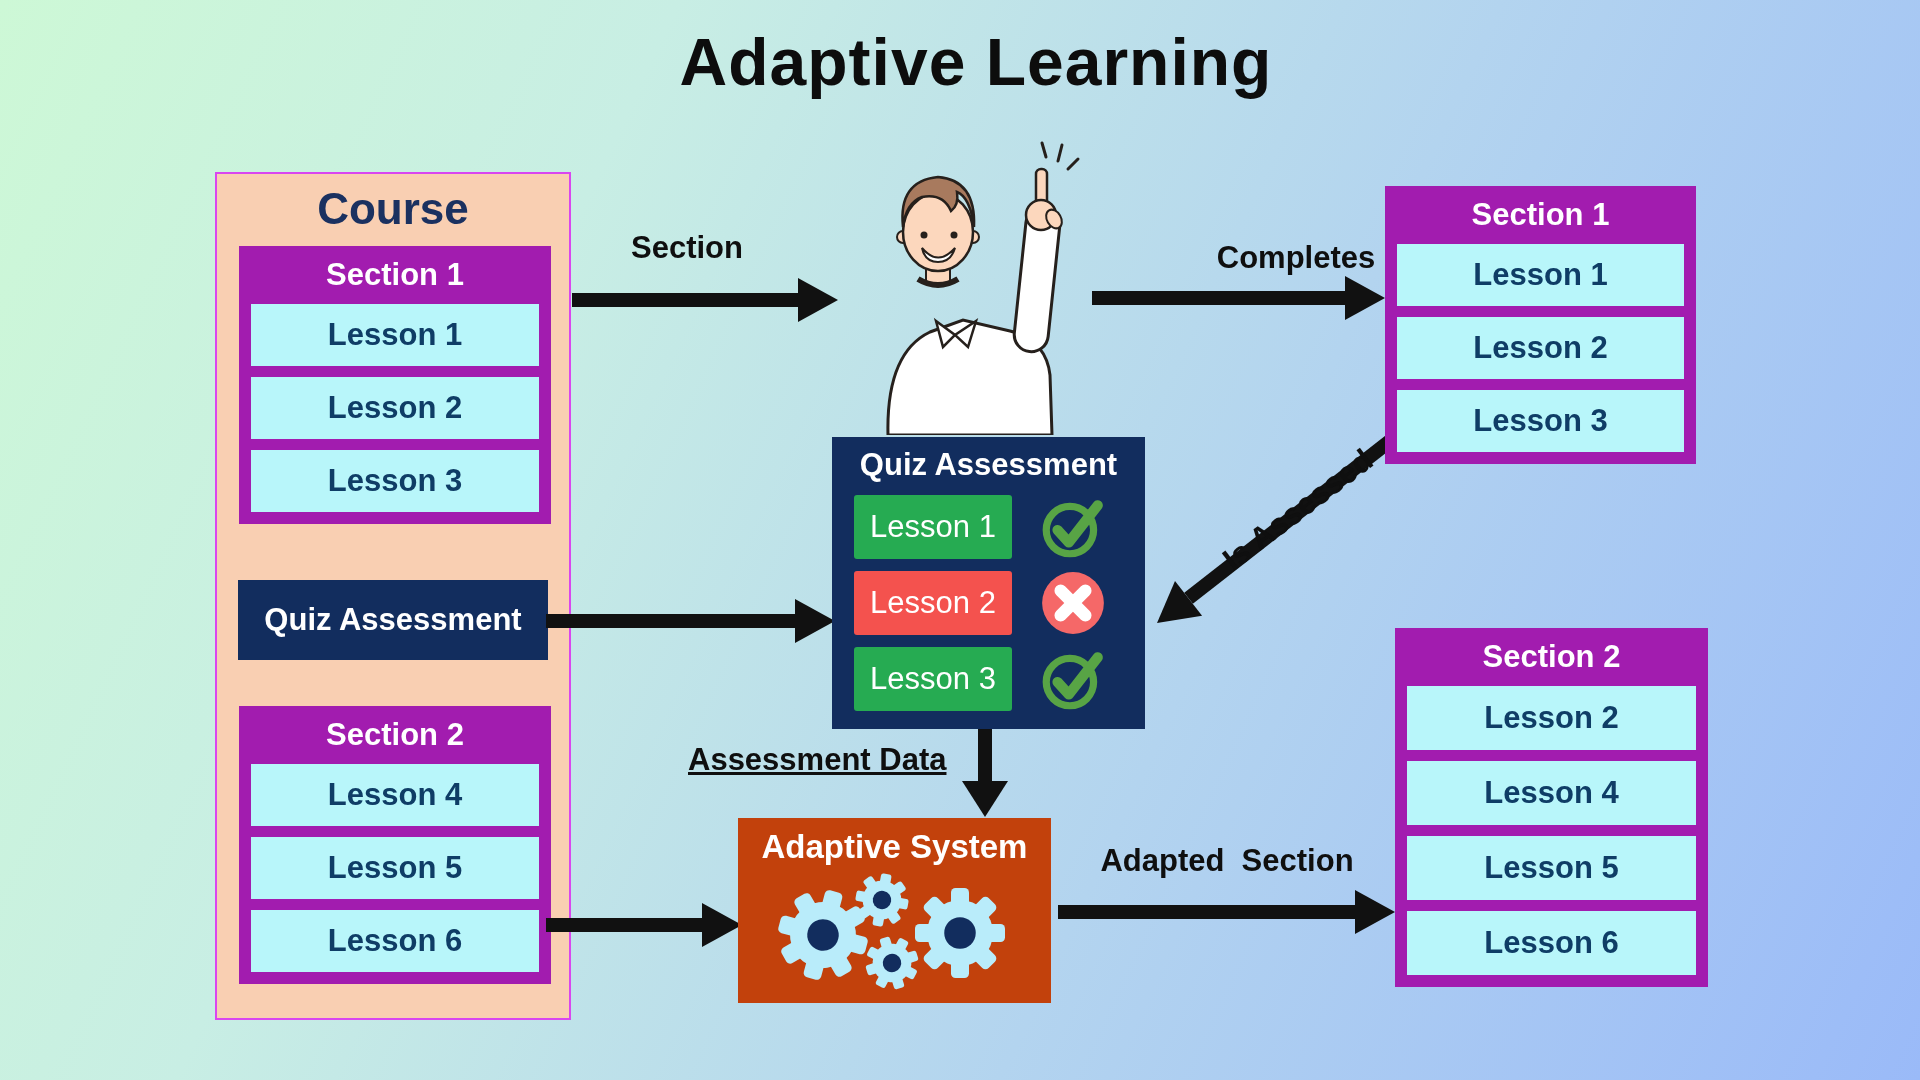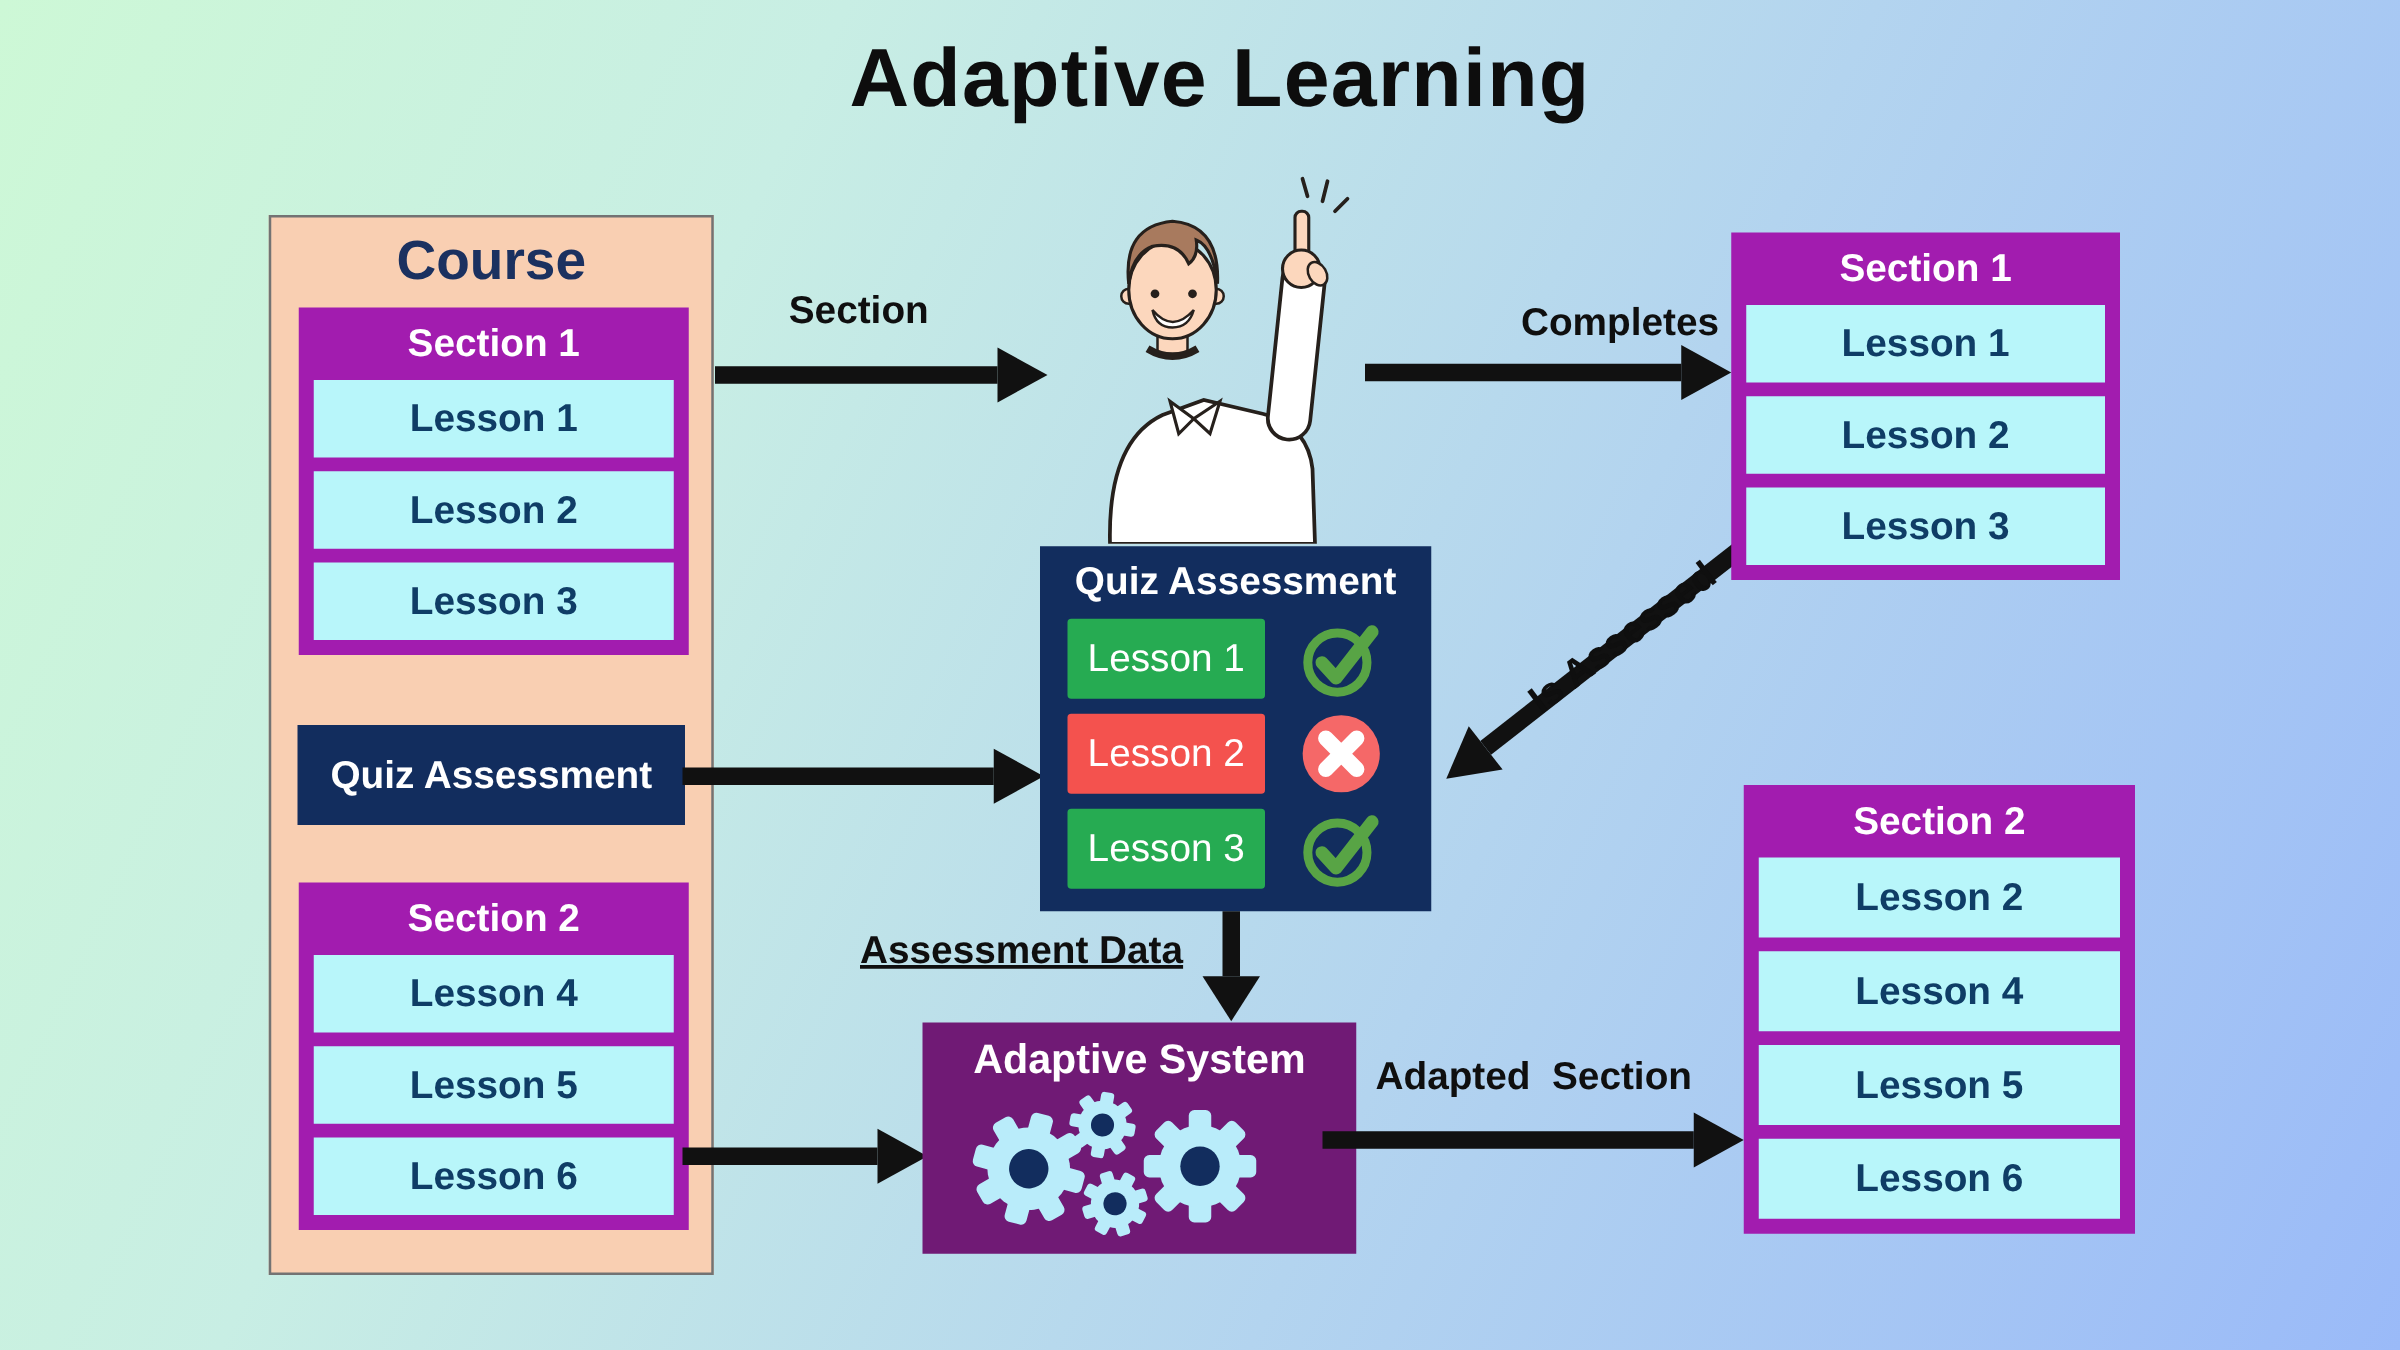--- a/index.html
+++ b/index.html
@@ -13,21 +13,21 @@
 
   
   .main-title{
     left:0; right:0; top:24px; text-align:center;
     font-size:66px; font-weight:800; color:#0d0d0d; letter-spacing:1px;padding-left:32px;
   }
 
   
   .course-box{
     left:215px; top:172px; width:356px; height:848px;
-    background:#f9cfb2; border:2px solid #737373;
+    background:#f9cfb2; border:2px solid #d946ef;
   }
   .course-title{
     text-align:center; margin-top:10px;
     font-size:44px; font-weight:800; color:#1b3160;
   }
 
   
   .sectionbox{
     background:#a21caf; display:flex; flex-direction:column;
     padding:0 12px 12px 12px;
@@ -84,21 +84,21 @@
     width:158px; height:64px; line-height:64px; text-align:center;
     font-size:31px; font-weight:400; color:#fff; border-radius:3px;
   }
   .quiz-row.pass .pill{ background:#26ab52; }
   .quiz-row.fail .pill{ background:#f4524e; }
   .quiz-row .icon-x{ display:none; }
   .quiz-row.fail .icon-x{ display:block; }
 
   
   .adaptive-box{
-    left:738px; top:818px; width:347px; height:185px; background:#701a75;
+    left:738px; top:818px; width:313px; height:185px; background:#c2410c;
   }
   .adaptive-box .hdr{
     text-align:center; color:#fff; font-size:33px; font-weight:700; margin-top:10px;
   }
 
   
   .sec1-panel{ left:1385px; top:186px; width:311px; }
   .sec2-panel{ left:1395px; top:628px; width:313px; }
   .sec2-panel .lesson{ height:64px; line-height:64px; }
 </style>

